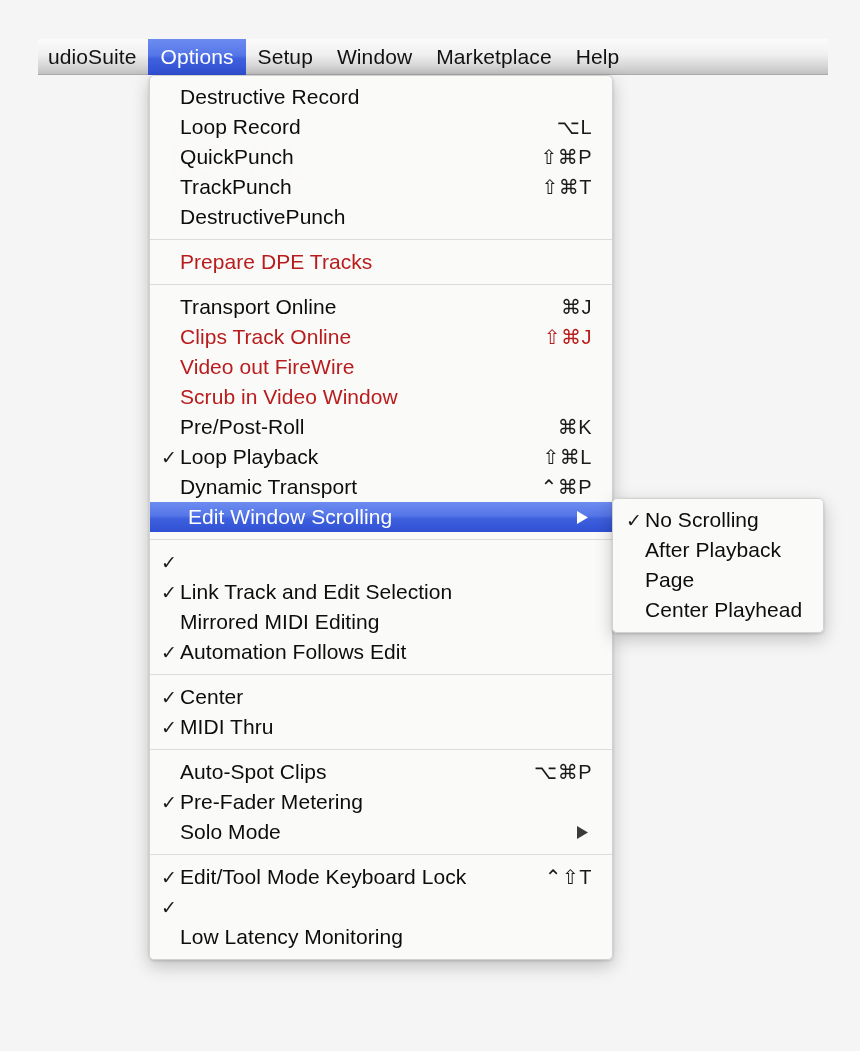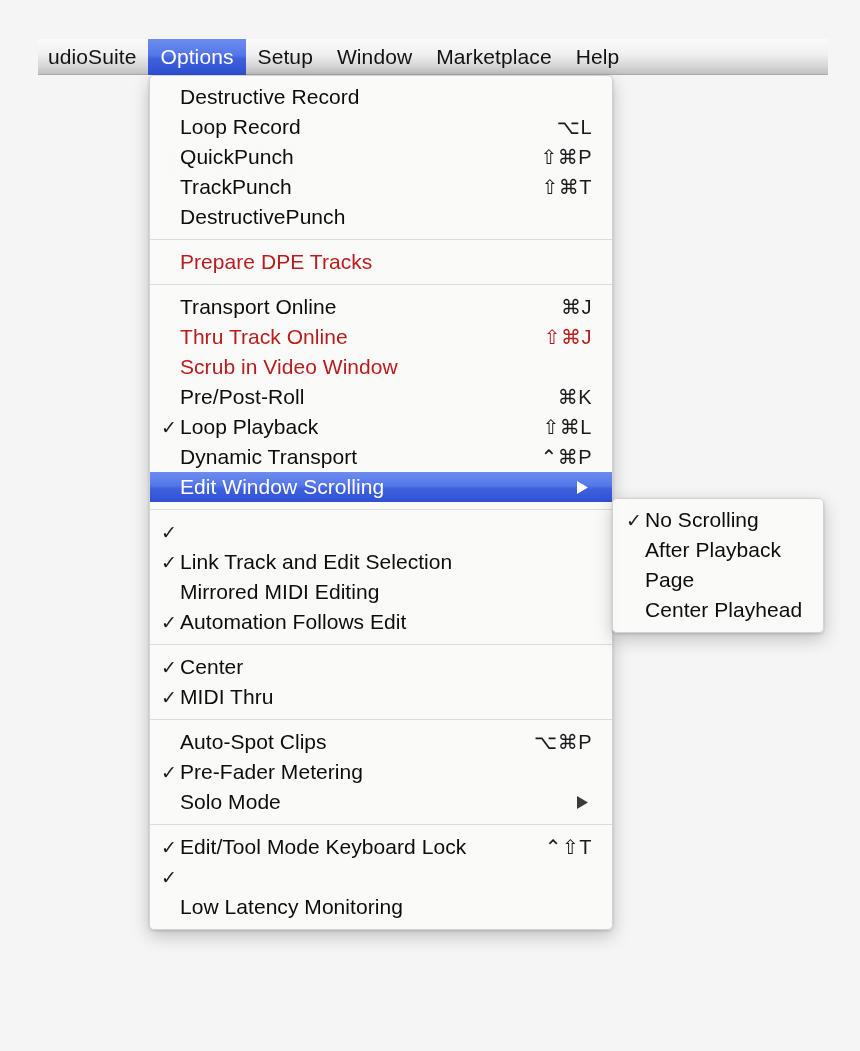--- a/index.html
+++ b/index.html
@@ -65,21 +65,21 @@
   }
   .mi .arw{
     position:absolute; right:23px; top:0; height:30px;
     display:flex; align-items:center;
   }
   .mi .arw svg{ display:block; }
   .mi.disabled .lbl, .mi.disabled .sc{ color:#b91c1c; }
   .mi.highlight{
     background:linear-gradient(to bottom,#6d8cf0 0%,#5576e8 45%,#3f60dd 56%,#2f50d4 100%);
   }
-  .mi.highlight .lbl, .mi.highlight .sc, .mi.highlight .chk{ color:#ffffff; }
+  .mi.highlight .lbl, .mi.highlight .sc, .mi.highlight .chk{ color:#ffffff;margin-left:8px; }
   .mi.highlight .arw svg polygon{ fill:#ffffff; }
 
   .sep{ height:1px; background:#dcdcdc; margin:7px 0 7px 0; }
 
   #sub-menu .mi{ height:30px; font-size:21px; }
   #sub-menu .mi .lbl{ padding-left:32px; }
   #sub-menu .mi .chk{ left:13px; }
 </style>
 </head>
 <body>
@@ -141,22 +141,25 @@
       <div class="sep"></div>
       <div class="mi disabled">
         <span class="lbl">Prepare DPE Tracks</span>
       </div>
       <div class="sep"></div>
       <div class="mi">
         <span class="lbl">Transport Online</span>
         <span class="sc">⌘J</span>
       </div>
       <div class="mi disabled">
-        <span class="lbl">Thru Track Online</span>
+        <span class="lbl">Clips Track Online</span>
         <span class="sc">⇧⌘J</span>
+      </div>
+      <div class="mi disabled">
+        <span class="lbl">Video out FireWire</span>
       </div>
       <div class="mi disabled">
         <span class="lbl">Scrub in Video Window</span>
       </div>
       <div class="mi">
         <span class="lbl">Pre/Post-Roll</span>
         <span class="sc">⌘K</span>
       </div>
       <div class="mi">
         <span class="chk">✓</span>

